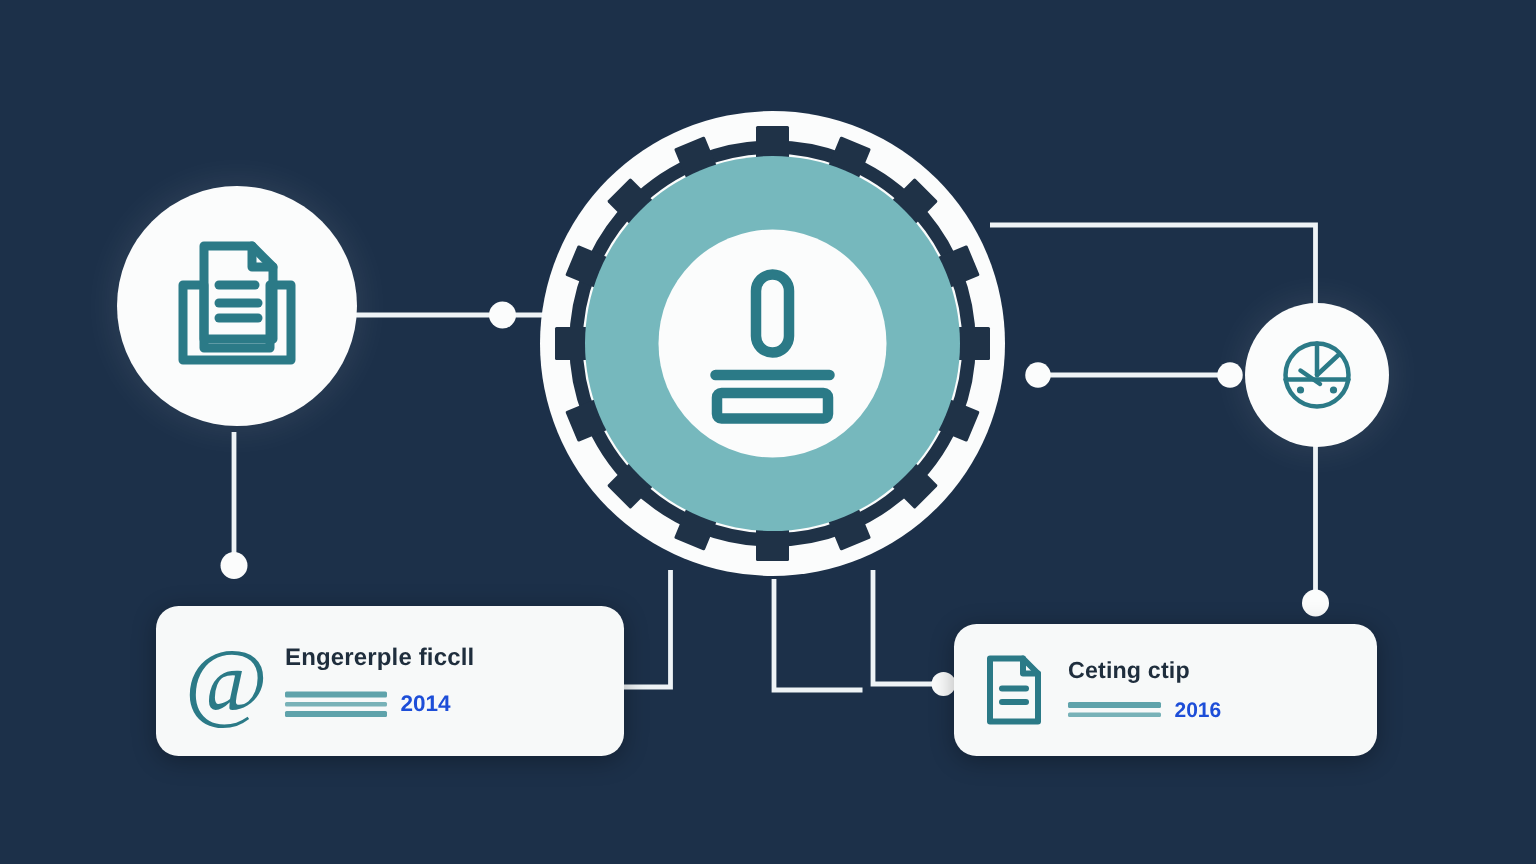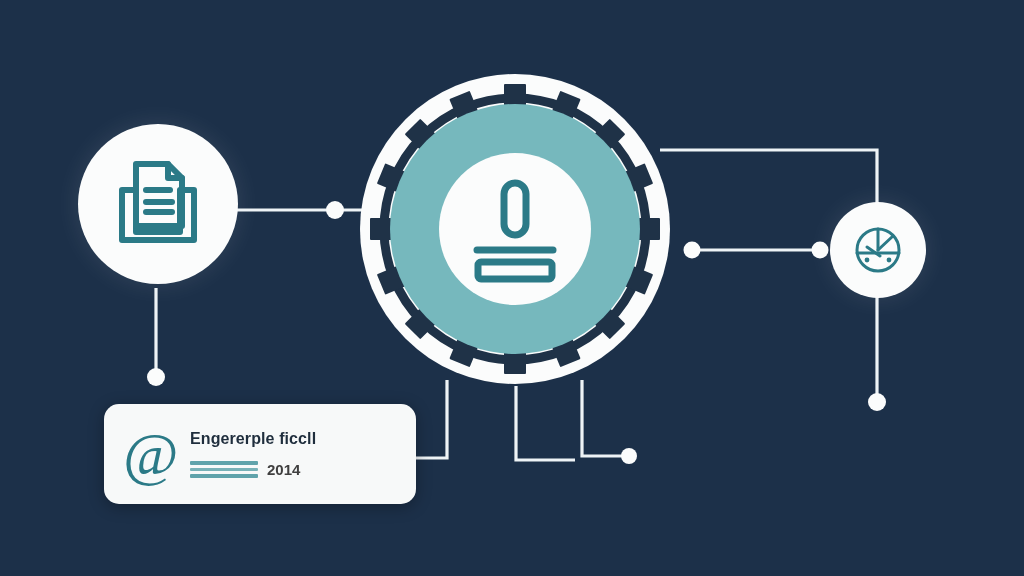--- a/index.html
+++ b/index.html
@@ -96,21 +96,21 @@
     display: block;
     height: 4px;
     border-radius: 1px;
     background: #5fa3ab;
   }
   #card-left .meter i { width: 68px; }
   #card-left .meter i.thin { height: 3px; background: #78b2b8; }
   #card-right .meter i { width: 62px; }
   #card-right .meter i.thin { height: 3px; background: #78b2b8; }
   .meter-year {
-    color: #404040;
+    color: #1d4ed8;
     font-weight: bold;
     font-size: 15px;
   }
   #card-right .meter-year { font-size: 14px; }
 </style>
 </head>
 <body style="background: rgb(28, 48, 73);">
 
 <div id="stage">
 
@@ -253,14 +253,36 @@
         <div class="meter">
           <i></i>
           <i class="thin"></i>
           <i></i>
         </div>
         <span class="meter-year">2014</span>
       </div>
     </div>
   </div>
 
+  <div class="card" id="card-right">
+    <div class="card-icon">
+      <svg width="44" height="50" viewBox="0 0 44 50">
+        <g fill="none" stroke="#2b7a87" stroke-width="4" stroke-linejoin="round" stroke-linecap="round">
+          <path d="M 6 4 H 28 L 38 14 V 46 H 6 Z"></path>
+          <path d="M 28 4 V 14 H 38"></path>
+          <path d="M 14 24 H 30"></path>
+          <path d="M 14 33 H 30"></path>
+        </g>
+      </svg>
+    </div>
+    <div class="card-body">
+      <div class="card-title">Ceting ctip</div>
+      <div class="meter-row">
+        <div class="meter">
+          <i></i>
+          <i class="thin"></i>
+        </div>
+        <span class="meter-year">2016</span>
+      </div>
+    </div>
+  </div>
 
 </div>
 
 </body></html>

